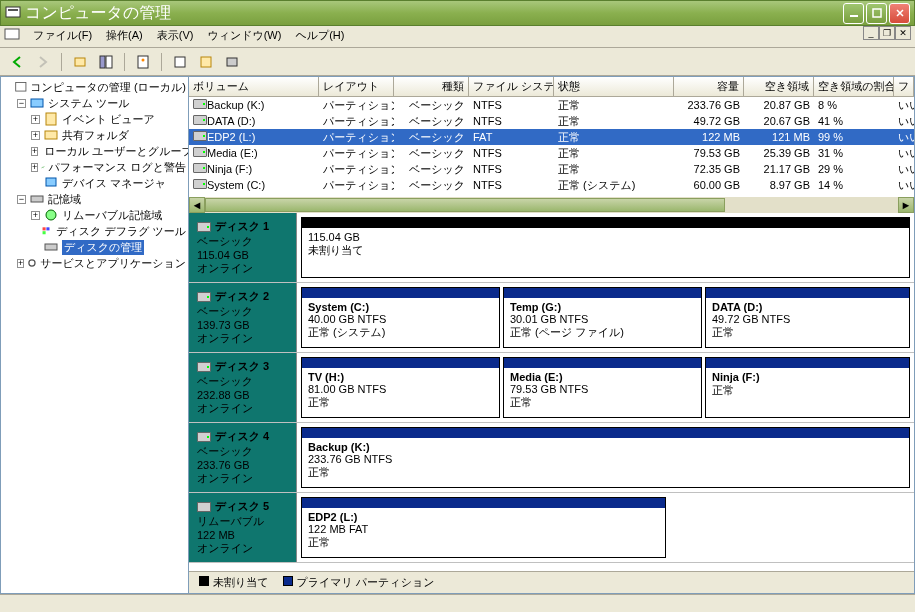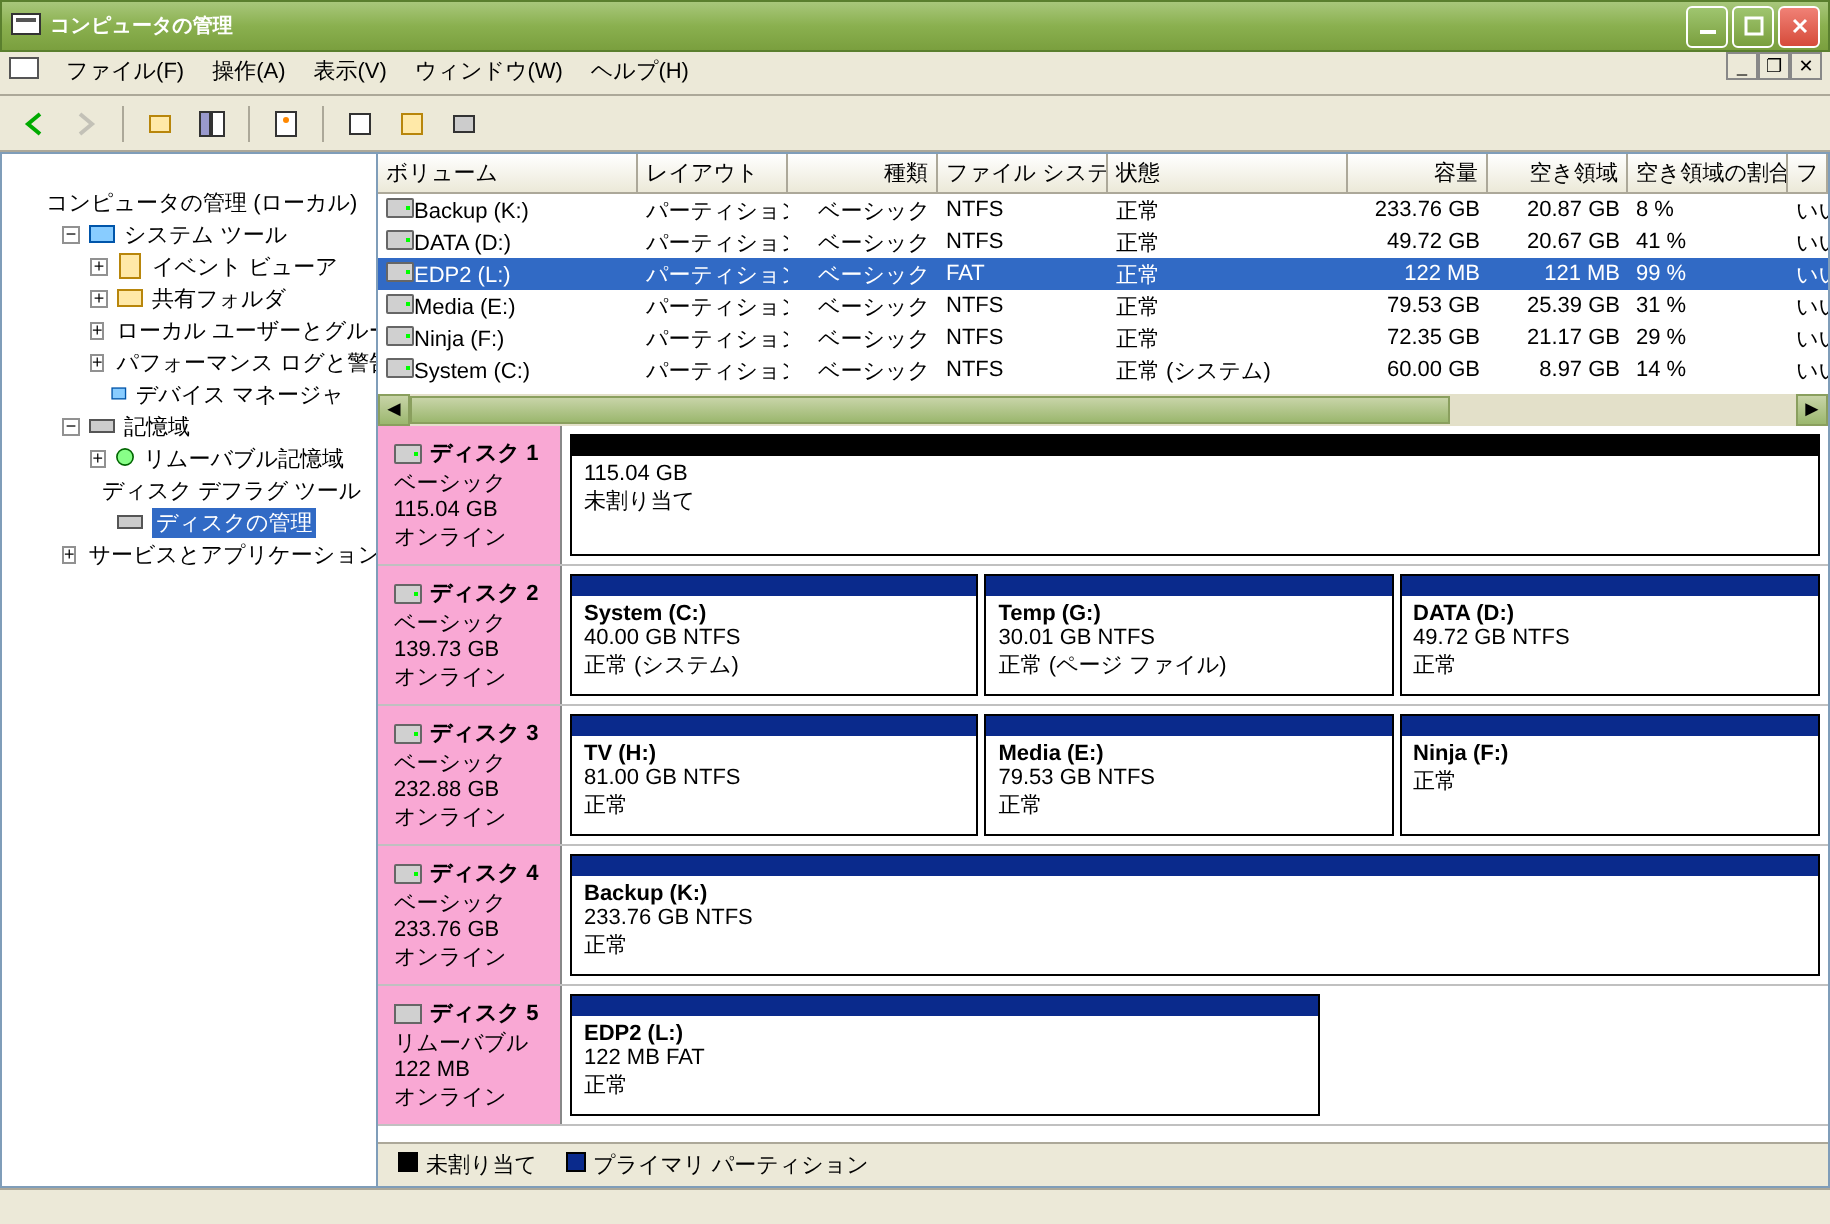--- a/index.html
+++ b/index.html
@@ -1,21 +1,21 @@
 <!DOCTYPE html>
 <html><head>
 <meta charset="utf-8">
 <style>
 * { margin: 0; padding: 0; box-sizing: border-box; font-family: "MS UI Gothic", "MS PGothic", sans-serif; font-size: 11px; }
 body { background: #ece9d8; width: 915px; height: 612px; overflow: hidden; }
 
 
 .titlebar { height: 26px; background: linear-gradient(to bottom, #a8c77b 0%, #8ab04f 50%, #7a9f3e 100%); display: flex; align-items: center; padding: 0 4px; border: 1px solid #5a7f2e; }
 .titlebar .icon { width: 16px; height: 16px; margin-right: 4px; display: inline-flex; align-items: center; justify-content: center; }
-.titlebar .title { color: #fff; font-weight: bold; flex: 1; font-size: 10px; }
+.titlebar .title { color: #fff; font-weight: normal; flex: 1; font-size: 16px; }
 .titlebar .winbtns { display: flex; gap: 2px; }
 .winbtn { width: 21px; height: 21px; border: 1px solid #fff; border-radius: 3px; display: flex; align-items: center; justify-content: center; cursor: pointer; }
 .winbtn.min, .winbtn.max { background: linear-gradient(to bottom, #9fc56f, #7a9f3e); }
 .winbtn.close { background: linear-gradient(to bottom, #f08176, #d64b3a); }
 .winbtn svg { width: 10px; height: 10px; }
 
 
 .menubar { height: 22px; background: #ece9d8; display: flex; align-items: flex-start; padding: 0 4px; border-bottom: 1px solid #aca899; position: relative; }
 .menubar .micon { width: 16px; height: 16px; margin-right: 6px; }
 .menubar .mitem { padding: 2px 7px; cursor: pointer; }
@@ -25,21 +25,21 @@
 
 .toolbar { height: 28px; background: #ece9d8; display: flex; align-items: center; padding: 0 6px; border-bottom: 1px solid #aca899; gap: 4px; }
 .tbtn { width: 22px; height: 22px; display: flex; align-items: center; justify-content: center; cursor: pointer; border: 1px solid transparent; }
 .tbtn.disabled { opacity: 0.4; cursor: default; }
 .tsep { width: 1px; height: 18px; background: #aca899; margin: 0 3px; }
 
 
 .main { display: flex; height: 518px; }
 
 
-.tree { width: 210px; background: #fff; border: 1px solid #7f9db9; overflow: auto; padding: 16px; }
+.tree { width: 210px; background: #fff; border: 1px solid #7f9db9; overflow: auto; padding: 2px; }
 .tnode { display: flex; align-items: center; height: 16px; padding: 1px 0; white-space: nowrap; cursor: pointer; }
 .tnode .exp { width: 9px; height: 9px; border: 1px solid #919191; display: inline-flex; align-items: center; justify-content: center; font-size: 9px; line-height: 1; margin-right: 3px; background: #fff; }
 .tnode .noexp { width: 9px; margin-right: 3px; }
 .tnode .ticon { width: 16px; height: 16px; margin-right: 3px; display: inline-flex; align-items: center; justify-content: center; }
 .tnode.sel .tlabel { background: #316ac5; color: #fff; padding: 0 2px; }
 .ind1 { padding-left: 14px; }
 .ind2 { padding-left: 28px; }
 
 
 .right { flex: 1; display: flex; flex-direction: column; border: 1px solid #7f9db9; border-left: none; background: #ece9d8; }
@@ -57,21 +57,21 @@
 
 
 .hsb { height: 16px; background: #cbcab6; display: flex; align-items: center; }
 .hsb .arrow { width: 16px; height: 16px; background: linear-gradient(to bottom, #c8d4a8, #9bb76e); border: 1px solid #8a9f5e; display: flex; align-items: center; justify-content: center; cursor: pointer; }
 .hsb .track { flex: 1; height: 16px; background: #e3e0c9; position: relative; }
 .hsb .thumb { position: absolute; left: 0; width: 75%; height: 14px; top: 1px; background: linear-gradient(to bottom, #c8d4a8, #9bb76e); border: 1px solid #8a9f5e; }
 
 
 .diskview { flex: 1; background: #fff; overflow: auto; padding: 0; }
 .diskrow { display: flex; border-bottom: 1px solid #c0c0c0; min-height: 68px; }
-.diskinfo { width: 92px; padding: 6px 8px; background: #f9a8d4; border-right: 1px solid #888; }
+.diskinfo { width: 108px; padding: 6px 8px; background: #0f766e; border-right: 1px solid #888; }
 .diskinfo .dtitle { font-weight: bold; display: flex; align-items: center; gap: 4px; }
 .diskinfo .dline { font-size: 11px; }
 .diskparts { flex: 1; display: flex; padding: 4px; gap: 3px; }
 .part { border: 1px solid #000; display: flex; flex-direction: column; }
 .part .pbar { height: 10px; }
 .part .pbody { flex: 1; padding: 3px 6px; background: #fff; }
 .part .pname { font-weight: bold; }
 .unalloc .pbar { background: #000; }
 .primary .pbar { background: #0a2a8c; }
 

